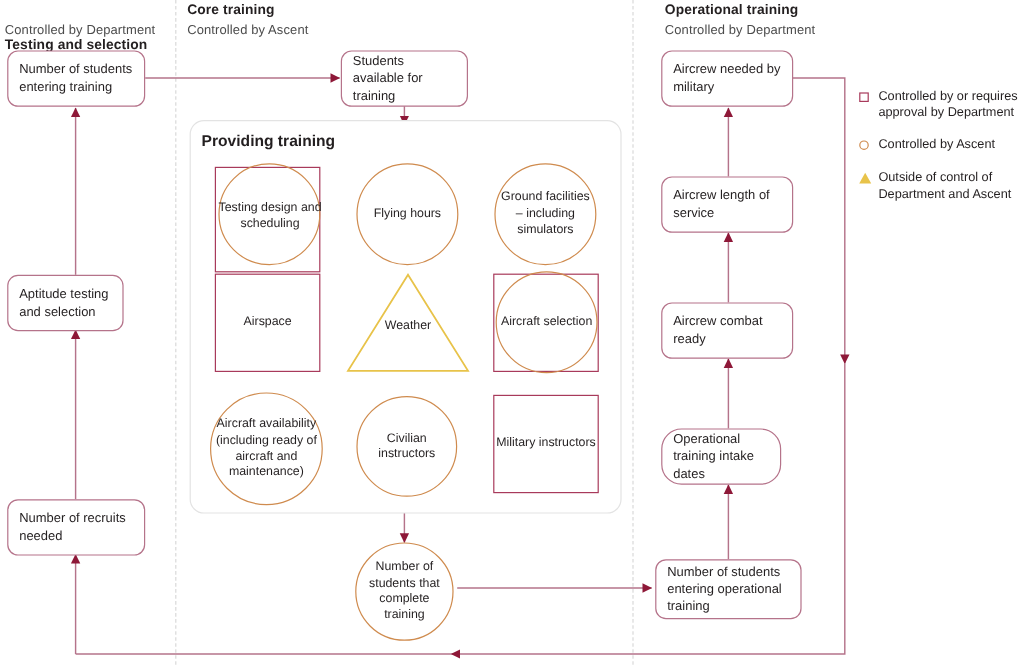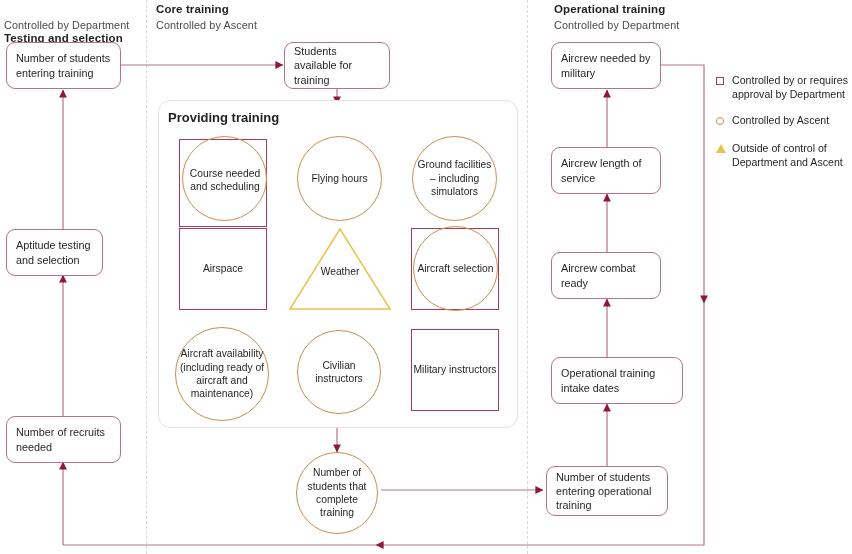--- a/index.html
+++ b/index.html
@@ -114,33 +114,33 @@
   </div>
 
   <div class="node" style="left:551px;top:147px;width:110px;height:47px;">
     <span>Aircrew length of service</span>
   </div>
 
   <div class="node" style="left:551px;top:252px;width:110px;height:47px;">
     <span>Aircrew combat ready</span>
   </div>
 
-  <div class="node" style="left:551px;top:357px;width:132px;height:47px;">
+  <div class="node" style="left:551px;top:357px;width:100px;height:47px;border-radius:17px;">
     <span>Operational training intake dates</span>
   </div>
 
   <div class="fcircle" style="left:296px;top:452px;width:82px;height:82px;"></div>
   <div class="flabel" style="left:300px;top:452px;width:74px;height:82px;">Number of students that complete training</div>
 
   <div class="panel" style="left:158px;top:100px;width:360px;height:328px;"></div>
   <div class="panel-title" style="left:168px;top:110px;">Providing training</div>
 
   <div class="fsquare" style="left:179px;top:139px;width:88px;height:88px;"></div>
   <div class="fcircle" style="left:182px;top:136px;width:85px;height:85px;"></div>
-  <div class="flabel" style="left:182px;top:139px;width:86px;height:82px;">Course needed and scheduling</div>
+  <div class="flabel" style="left:182px;top:139px;width:86px;height:82px;">Testing design and scheduling</div>
 
   <div class="fcircle" style="left:297px;top:136px;width:85px;height:85px;"></div>
   <div class="flabel" style="left:299px;top:136px;width:81px;height:85px;">Flying hours</div>
 
   <div class="fcircle" style="left:412px;top:136px;width:85px;height:85px;"></div>
   <div class="flabel" style="left:414px;top:136px;width:81px;height:85px;">Ground facilities – including simulators</div>
 
   <div class="fsquare" style="left:179px;top:228px;width:88px;height:82px;"></div>
   <div class="flabel" style="left:179px;top:228px;width:88px;height:82px;">Airspace</div>
 

